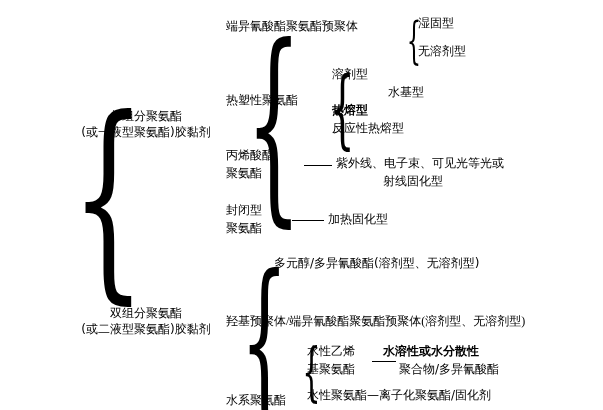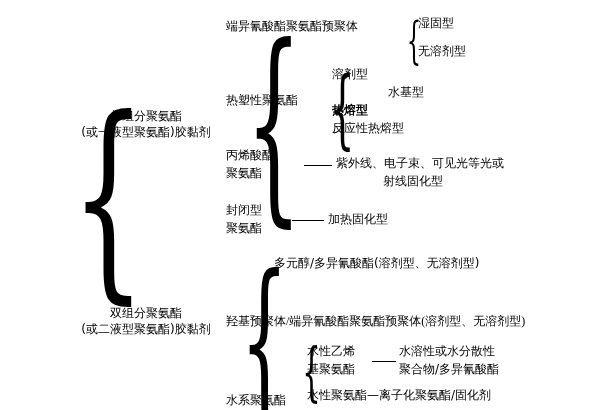--- a/index.html
+++ b/index.html
@@ -93,18 +93,18 @@
 
 
   <div class="txt" style="left:226px; top:314px;font-family:Liberation Serif, serif;">羟基预聚体/端异氰酸酯聚氨酯预聚体(溶剂型、无溶剂型)</div>
 
   <div class="txt" style="left:226px; top:357px;margin-top:36px;">水系聚氨酯</div>
   <div class="brace" style="left:291px; top:340px; font-size:64px; transform:scaleX(0.45);">{</div>
 
   <div class="txt" style="left:307px; top:344px;">水性乙烯</div>
   <div class="txt" style="left:307px; top:362px;">基聚氨酯</div>
   <div class="hline" style="left:372px; top:361px; width:24px;"></div>
-  <div class="txt" style="left:399px; top:344px;">水溶性或水分散性</div>
+  <div class="txt" style="left:383px; top:344px;font-weight:bold;">水溶性或水分散性</div>
   <div class="txt" style="left:399px; top:362px;">聚合物/多异氰酸酯</div>
 
   <div class="txt" style="left:307px; top:388px;">水性聚氨酯—离子化聚氨酯/固化剂</div>
 
 </div>
 
 </body></html>

